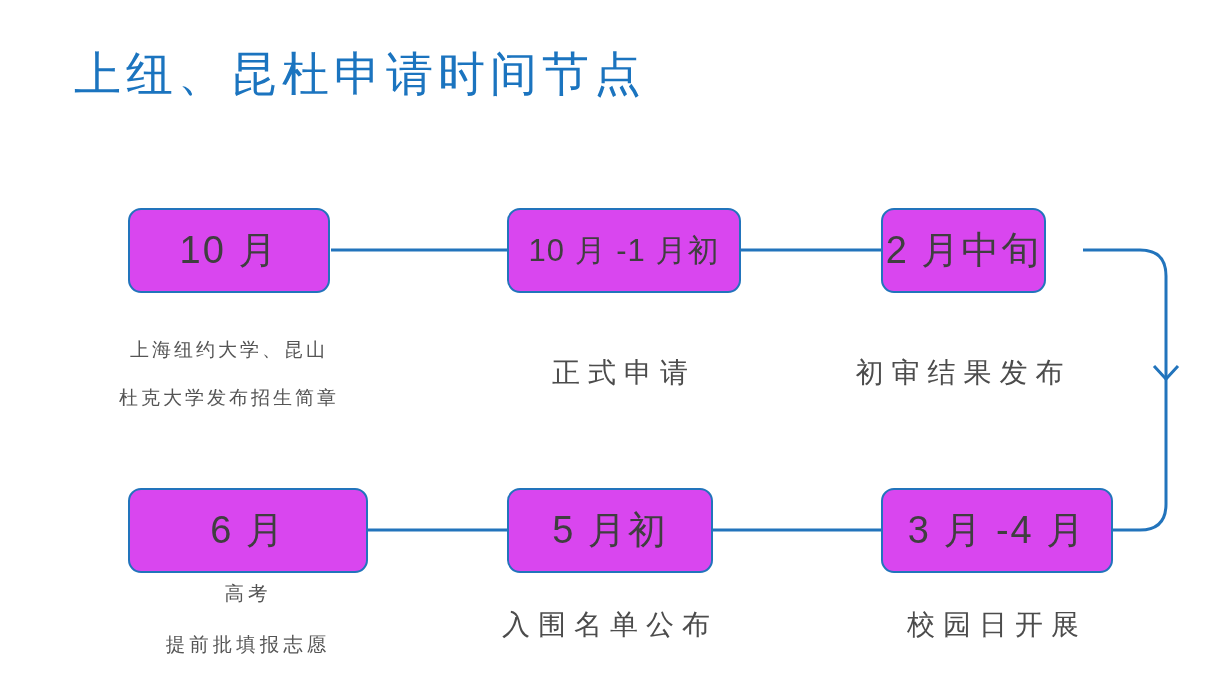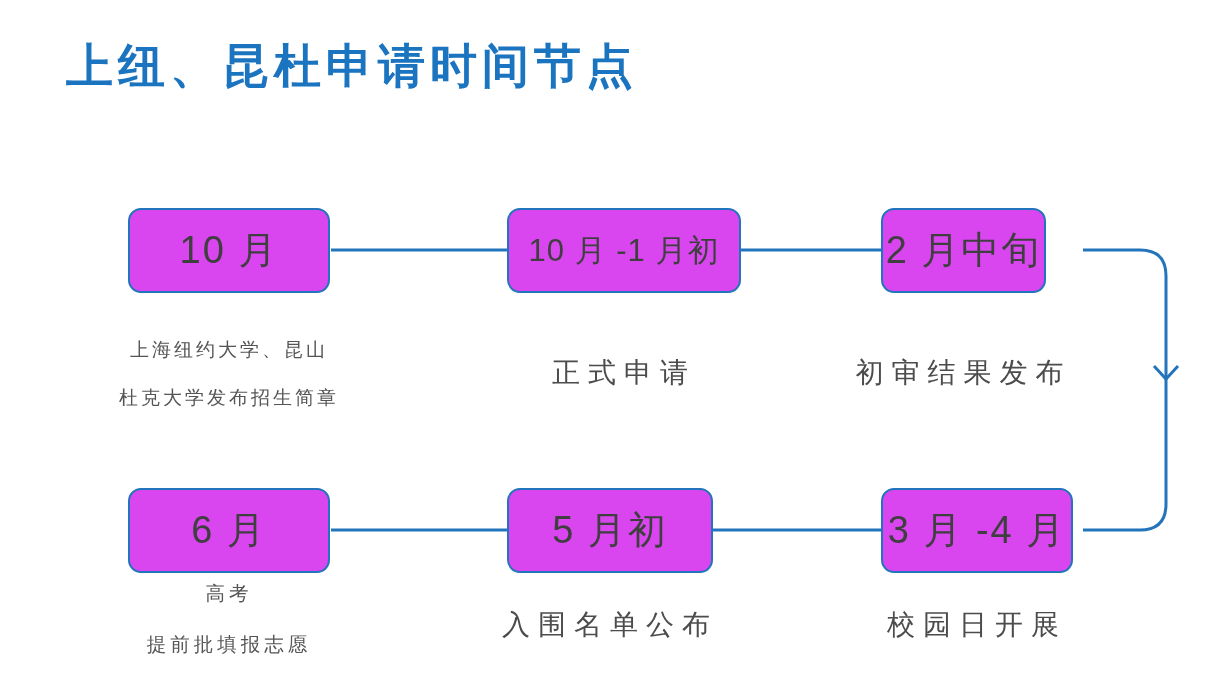--- a/index.html
+++ b/index.html
@@ -10,22 +10,22 @@
   }
   html,body{margin:0;padding:0;}
   body{
     width:1205px;height:698px;
     background:#ffffff;
     font-family:"Liberation Sans","DejaVu Sans",sans-serif;
     overflow:hidden;position:relative;
   }
   .stage{position:absolute;inset:0;}
   .page-title{
-    position:absolute;left:62px;top:34px;margin:4px;
-    font-size:47px;line-height:56px;font-weight:700;
+    position:absolute;left:62px;top:34px;margin:12px;
+    font-size:47px;line-height:56px;font-weight:400;
     letter-spacing:5px;color:var(--title-color);
     white-space:nowrap;
   }
   svg.connectors{position:absolute;inset:0;pointer-events:none;}
   svg.connectors .stroke{stroke:var(--accent);stroke-width:3;fill:none;}
   .node{position:absolute;}
   .box{
     box-sizing:border-box;
     width:100%;height:85px;
     border:2.5px solid var(--accent);
@@ -87,41 +87,41 @@
   <div class="node" style="left:881px;top:208px;width:165px">
     <div class="box">
       <span>2 月中旬</span>
     </div>
     <div class="label large" style="top:141px">
       <div class="lline">初审结果发布</div>
 
     </div>
   </div>
 
-  <div class="node" style="left:128px;top:488px;width:202px">
+  <div class="node" style="left:128px;top:488px;width:240px">
     <div class="box">
       <span>6 月</span>
     </div>
     <div class="label small2" style="top:80px">
       <div class="lline">高考</div>
       <div class="lline">提前批填报志愿</div>
     </div>
   </div>
 
   <div class="node" style="left:507px;top:488px;width:206px">
     <div class="box">
       <span>5 月初</span>
     </div>
     <div class="label large" style="top:113px">
       <div class="lline">入围名单公布</div>
 
     </div>
   </div>
 
-  <div class="node" style="left:881px;top:488px;width:192px">
+  <div class="node" style="left:881px;top:488px;width:232px">
     <div class="box">
       <span>3 月 -4 月</span>
     </div>
     <div class="label large" style="top:113px">
       <div class="lline">校园日开展</div>
 
     </div>
   </div>
 
 </div>

